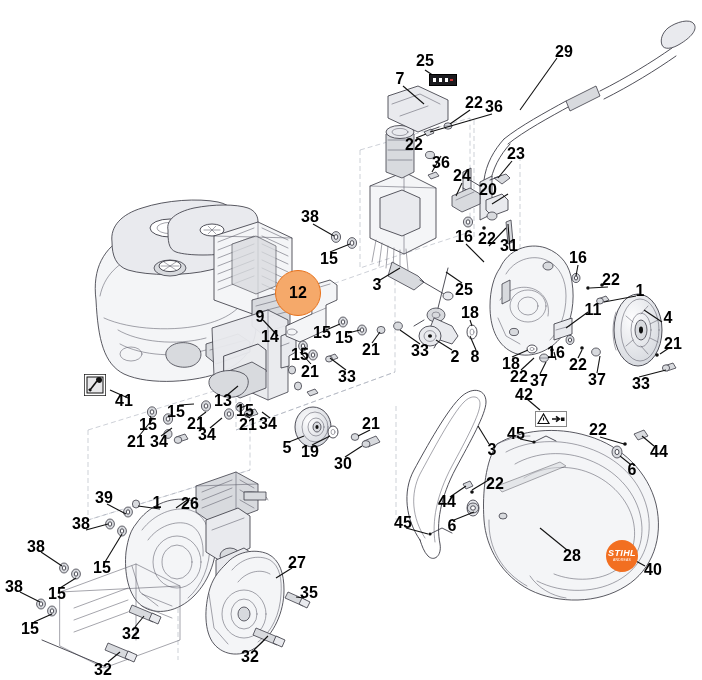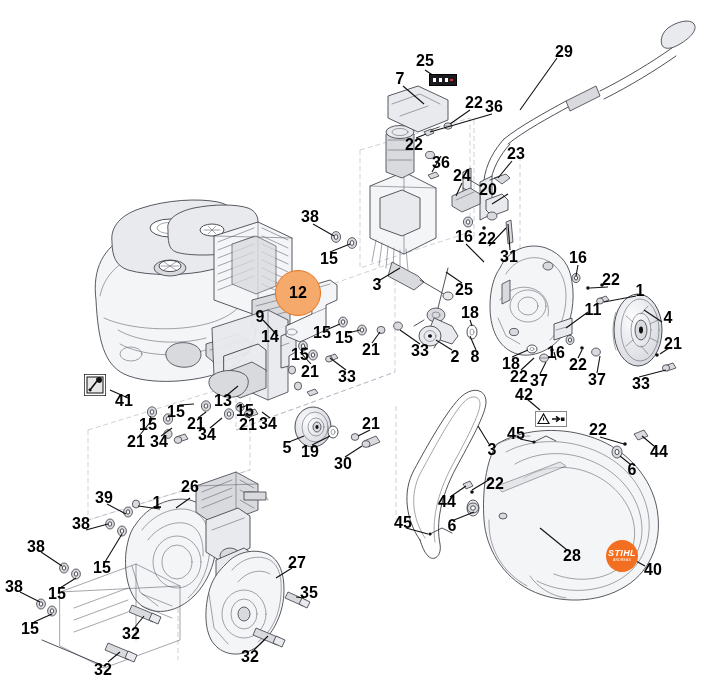--- a/index.html
+++ b/index.html
@@ -682,21 +682,21 @@
       <div class="lbl" style="left: 474px; top: 103px;">22</div>
       <div class="lbl" style="left: 494px; top: 107px;">36</div>
       <div class="lbl" style="left: 414px; top: 145px;">22</div>
       <div class="lbl" style="left: 441px; top: 163px;">36</div>
       <div class="lbl" style="left: 516px; top: 154px;">23</div>
       <div class="lbl" style="left: 462px; top: 176px;">24</div>
       <div class="lbl" style="left: 488px; top: 190px;">20</div>
       <div class="lbl" style="left: 310px; top: 217px;">38</div>
       <div class="lbl" style="left: 464px; top: 237px;">16</div>
       <div class="lbl" style="left: 487px; top: 239px;">22</div>
-      <div class="lbl" style="left: 509px; top: 257px;">31</div>
+      <div class="lbl" style="left: 509px; top: 246px;">31</div>
       <div class="lbl" style="left: 329px; top: 259px;">15</div>
       <div class="lbl" style="left: 578px; top: 258px;">16</div>
       <div class="lbl" style="left: 611px; top: 280px;">22</div>
       <div class="lbl" style="left: 640px; top: 291px;">1</div>
       <div class="lbl" style="left: 593px; top: 310px;">11</div>
       <div class="lbl" style="left: 377px; top: 285px;">3</div>
       <div class="lbl" style="left: 464px; top: 290px;">25</div>
       <div class="lbl" style="left: 668px; top: 318px;">4</div>
       <div class="lbl" style="left: 260px; top: 317px;">9</div>
       <div class="lbl" style="left: 322px; top: 333px;">15</div>
@@ -740,21 +740,21 @@
       <div class="lbl" style="left: 632px; top: 470px;">6</div>
       <div class="lbl" style="left: 659px; top: 452px;">44</div>
       <div class="lbl" style="left: 495px; top: 484px;">22</div>
       <div class="lbl" style="left: 447px; top: 502px;">44</div>
       <div class="lbl" style="left: 403px; top: 523px;">45</div>
       <div class="lbl" style="left: 452px; top: 526px;">6</div>
       <div class="lbl" style="left: 572px; top: 556px;">28</div>
       <div class="lbl" style="left: 653px; top: 570px;">40</div>
       <div class="lbl" style="left: 104px; top: 498px;">39</div>
       <div class="lbl" style="left: 157px; top: 503px;">1</div>
-      <div class="lbl" style="left: 190px; top: 487px;">26</div>
+      <div class="lbl" style="left: 190px; top: 504px;">26</div>
       <div class="lbl" style="left: 81px; top: 524px;">38</div>
       <div class="lbl" style="left: 36px; top: 547px;">38</div>
       <div class="lbl" style="left: 102px; top: 568px;">15</div>
       <div class="lbl" style="left: 57px; top: 594px;">15</div>
       <div class="lbl" style="left: 14px; top: 587px;">38</div>
       <div class="lbl" style="left: 30px; top: 629px;">15</div>
       <div class="lbl" style="left: 131px; top: 634px;">32</div>
       <div class="lbl" style="left: 103px; top: 670px;">32</div>
       <div class="lbl" style="left: 297px; top: 563px;">27</div>
       <div class="lbl" style="left: 309px; top: 593px;">35</div>

